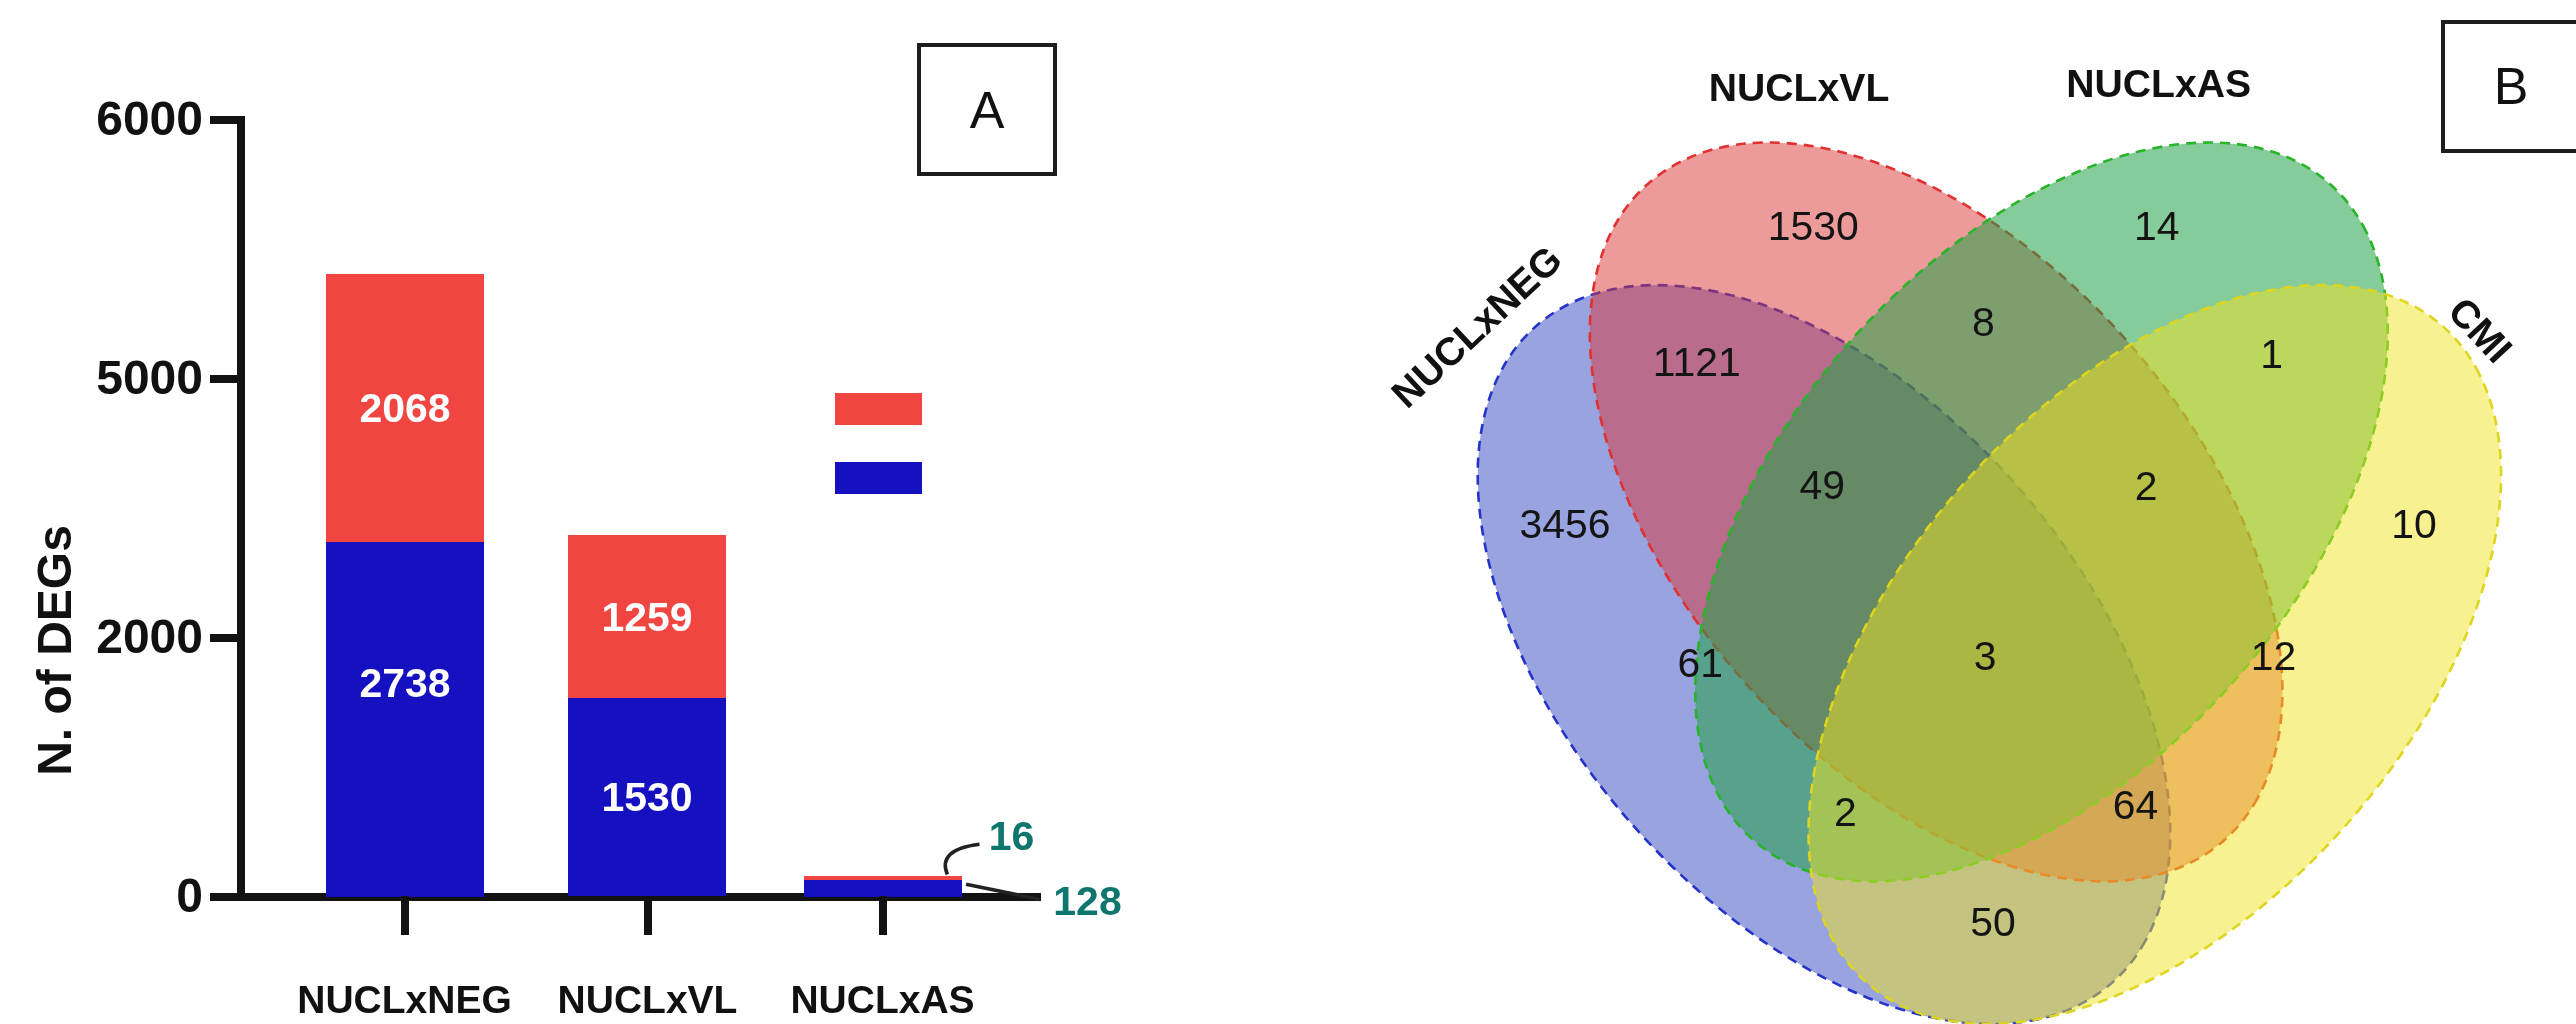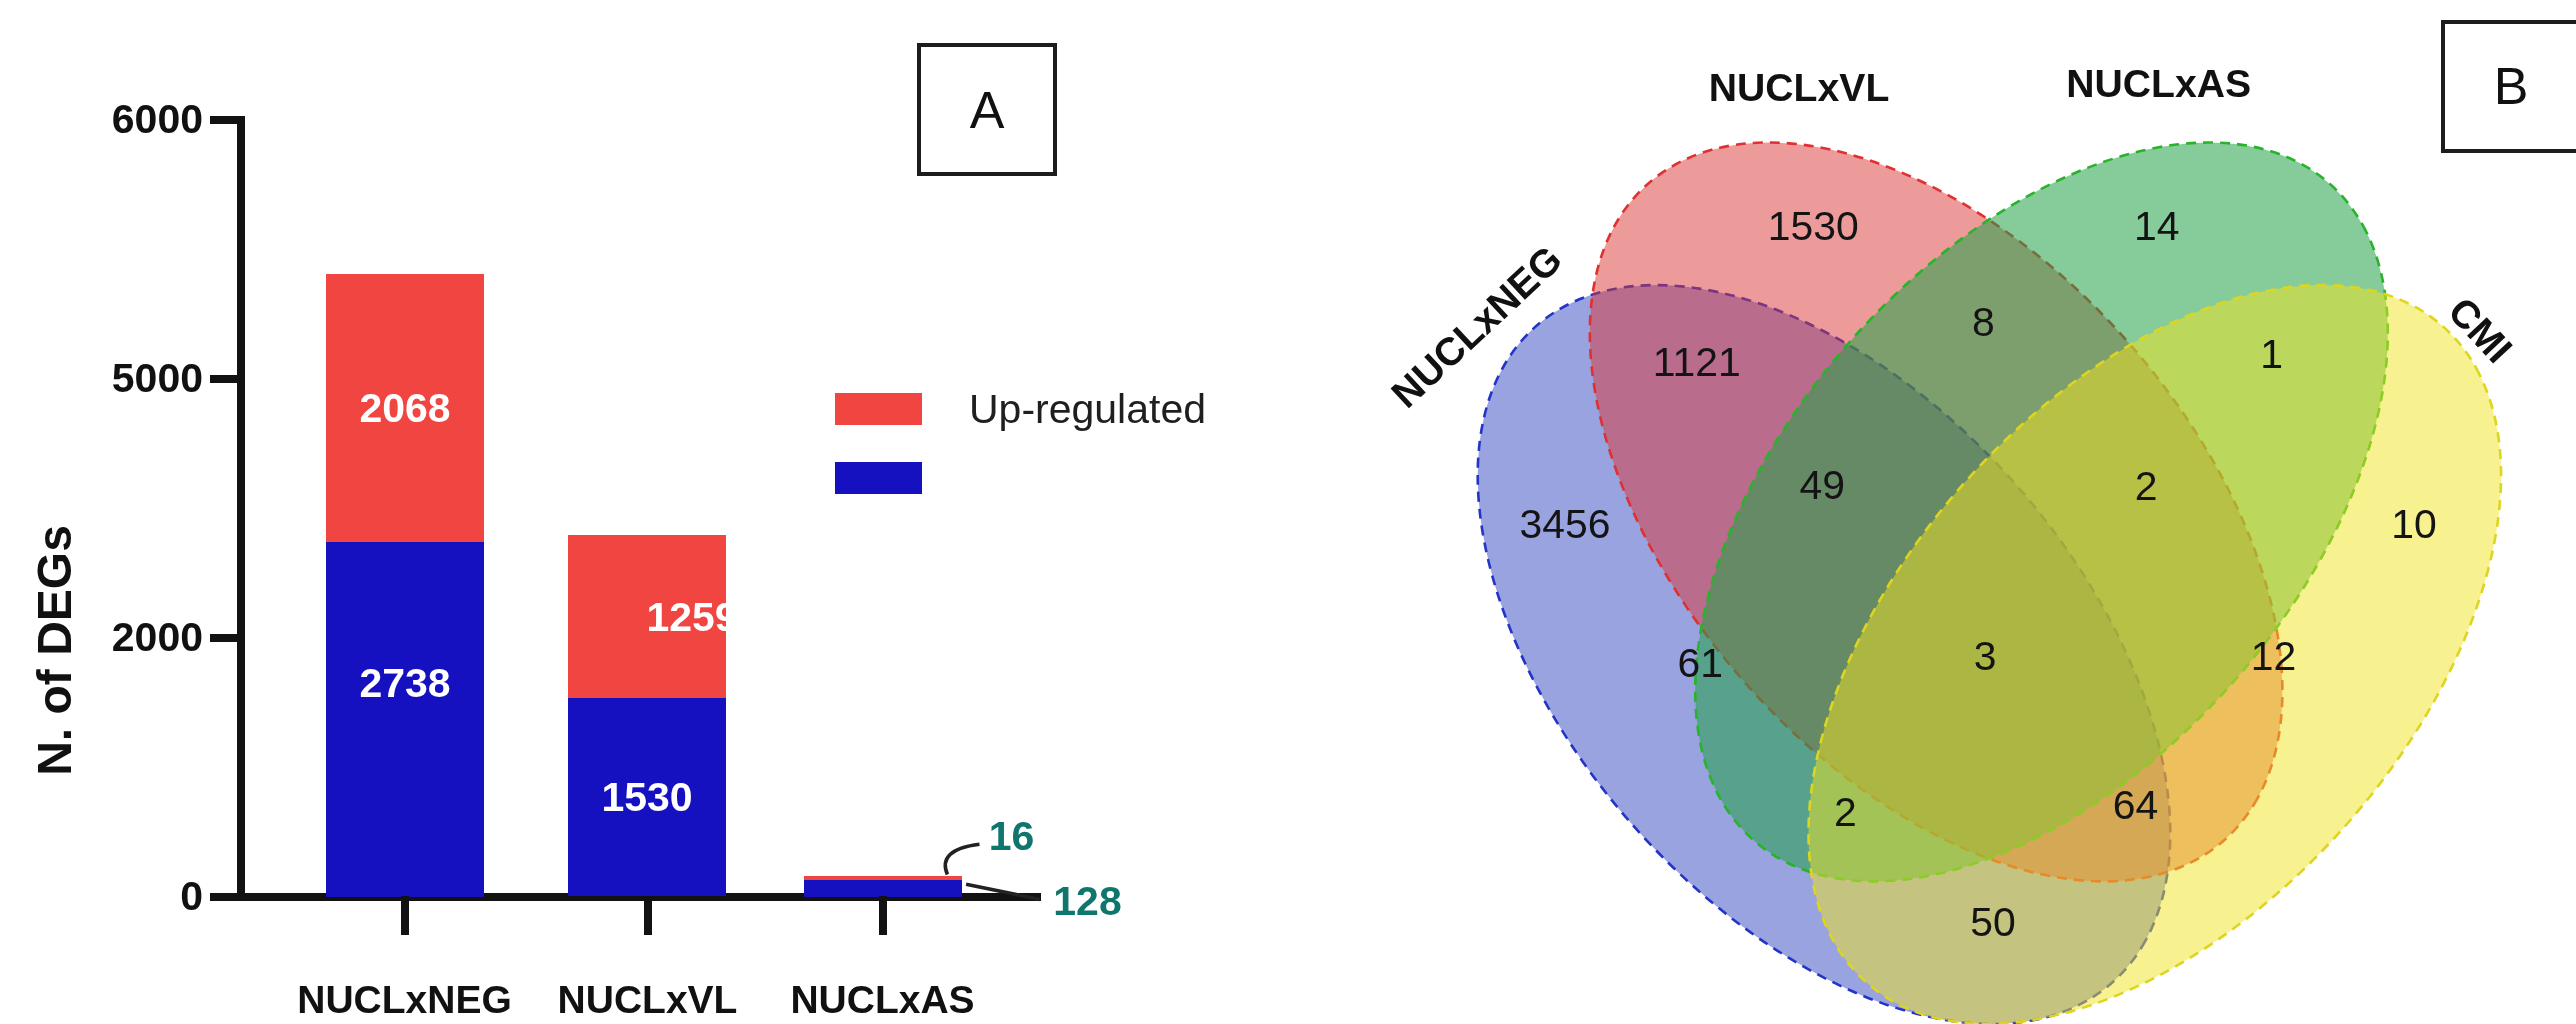--- a/index.html
+++ b/index.html
@@ -15,21 +15,21 @@
   .panel-letter-box{width:132px;height:125px;border:4.5px solid #1d1d1d;background:#fff;
           display:flex;align-items:center;justify-content:center;}
   .panel-letter{font-size:52px;color:#111;font-weight:400;}
   #panel-a-box{left:917px;top:43px;}
   #panel-b-box{left:2441px;top:19.6px;}
   .legend-swatch{width:87px;height:32px;}
   .legend-label{font-size:41px;color:#1f1f1f;line-height:46px;white-space:nowrap;}
   .annot{font-weight:700;font-size:41px;color:#0f766e;text-align:center;line-height:45px;}
   
   .ytick-mark{background:#121212;}
-  .ytick-label{text-align:right;font-weight:700;font-size:41px;color:#111;line-height:50px;}
+  .ytick-label{text-align:right;font-weight:700;font-size:48px;color:#111;line-height:50px;}
   .xtick-mark{background:#121212;}
   .xcat-label{text-align:center;font-weight:700;font-size:39px;color:#111;line-height:46px;white-space:nowrap;}
   .bar-val{position:absolute;text-align:center;font-weight:700;font-size:41px;color:#fff;line-height:46px;}
   
   .venn-num{font:400 46px "Liberation Sans",sans-serif;fill:#141414;}
   .venn-set{font:700 44px "Liberation Sans",sans-serif;fill:#111;}
   svg{display:block;}
 </style>
 </head>
 <body>
@@ -51,37 +51,36 @@
         <div class="ytick-mark" style="position: absolute; left: 210px; top: 116px; width: 27px; height: 8px;"></div>
         <div class="ytick-label" style="position: absolute; left: 52px; top: 94px; width: 151px;">6000</div>
       </div>
     <div id="bar-layer">
         <div style="position: absolute; left: 326px; top: 542px; width: 158px; height: 355px; background: rgb(21, 16, 192);"></div>
         <div style="position: absolute; left: 326px; top: 274px; width: 158px; height: 268px; background: rgb(240, 69, 64);"></div>
         <div class="bar-val" style="position: absolute; left: 326px; top: 385px; width: 158px;">2068</div>
         <div class="bar-val" style="position: absolute; left: 326px; top: 660px; width: 158px;">2738</div>
         <div style="position: absolute; left: 568px; top: 698px; width: 158px; height: 198px; background: rgb(21, 16, 192);"></div>
         <div style="position: absolute; left: 568px; top: 535px; width: 158px; height: 163px; background: rgb(240, 69, 64);"></div>
-        <div class="bar-val" style="position: absolute; left: 568px; top: 594px; width: 158px; padding-left: 45px;">1259</div>
+        <div class="bar-val" style="position: absolute; left: 568px; top: 594px; width: 158px;">1259</div>
         <div class="bar-val" style="position: absolute; left: 568px; top: 774px; width: 158px;">1530</div>
         <div style="position: absolute; left: 804px; top: 880px; width: 158px; height: 16.6px; background: rgb(21, 16, 192);"></div>
         <div style="position: absolute; left: 804px; top: 876px; width: 158px; height: 3.6px; background: rgb(240, 69, 64);"></div>
       </div>
     <div id="xlabel-layer">
         <div class="xtick-mark" style="position: absolute; left: 401px; top: 896px; width: 8px; height: 39px;"></div>
         <div class="xcat-label" style="position: absolute; left: 271px; top: 977px; width: 267px;">NUCLxNEG</div>
         <div class="xtick-mark" style="position: absolute; left: 644px; top: 896px; width: 8px; height: 39px;"></div>
         <div class="xcat-label" style="position: absolute; left: 514px; top: 977px; width: 267px;">NUCLxVL</div>
         <div class="xtick-mark" style="position: absolute; left: 879px; top: 896px; width: 8px; height: 39px;"></div>
         <div class="xcat-label" style="position: absolute; left: 749px; top: 977px; width: 267px;">NUCLxAS</div>
       </div>
 
     <div class="abs" style="left:835px;top:393px;width:463px;height:107px;">
       <div class="abs legend-swatch" style="left: 0px; top: 0px; background: rgb(240, 69, 64);"></div>
-      <div class="abs legend-label" style="left:134px;top:-7.1px;">Up-regulated</div>
       <div class="abs legend-swatch" style="left: 0px; top: 69px; background: rgb(21, 16, 192);"></div>
     </div>
 
     <div id="panel-a-box" class="abs panel-letter-box">
       <span class="panel-letter">A</span>
     </div>
 
     <svg class="abs" style="left:0;top:0;pointer-events:none;" width="1292" height="1025" viewBox="0 0 1451 1151">
       <path d="M 1100 948 Q 1052 954 1064 982" fill="none" stroke="#222" stroke-width="4"></path>
       <path d="M 1085 993 L 1168 1010" fill="none" stroke="#222" stroke-width="4"></path>

